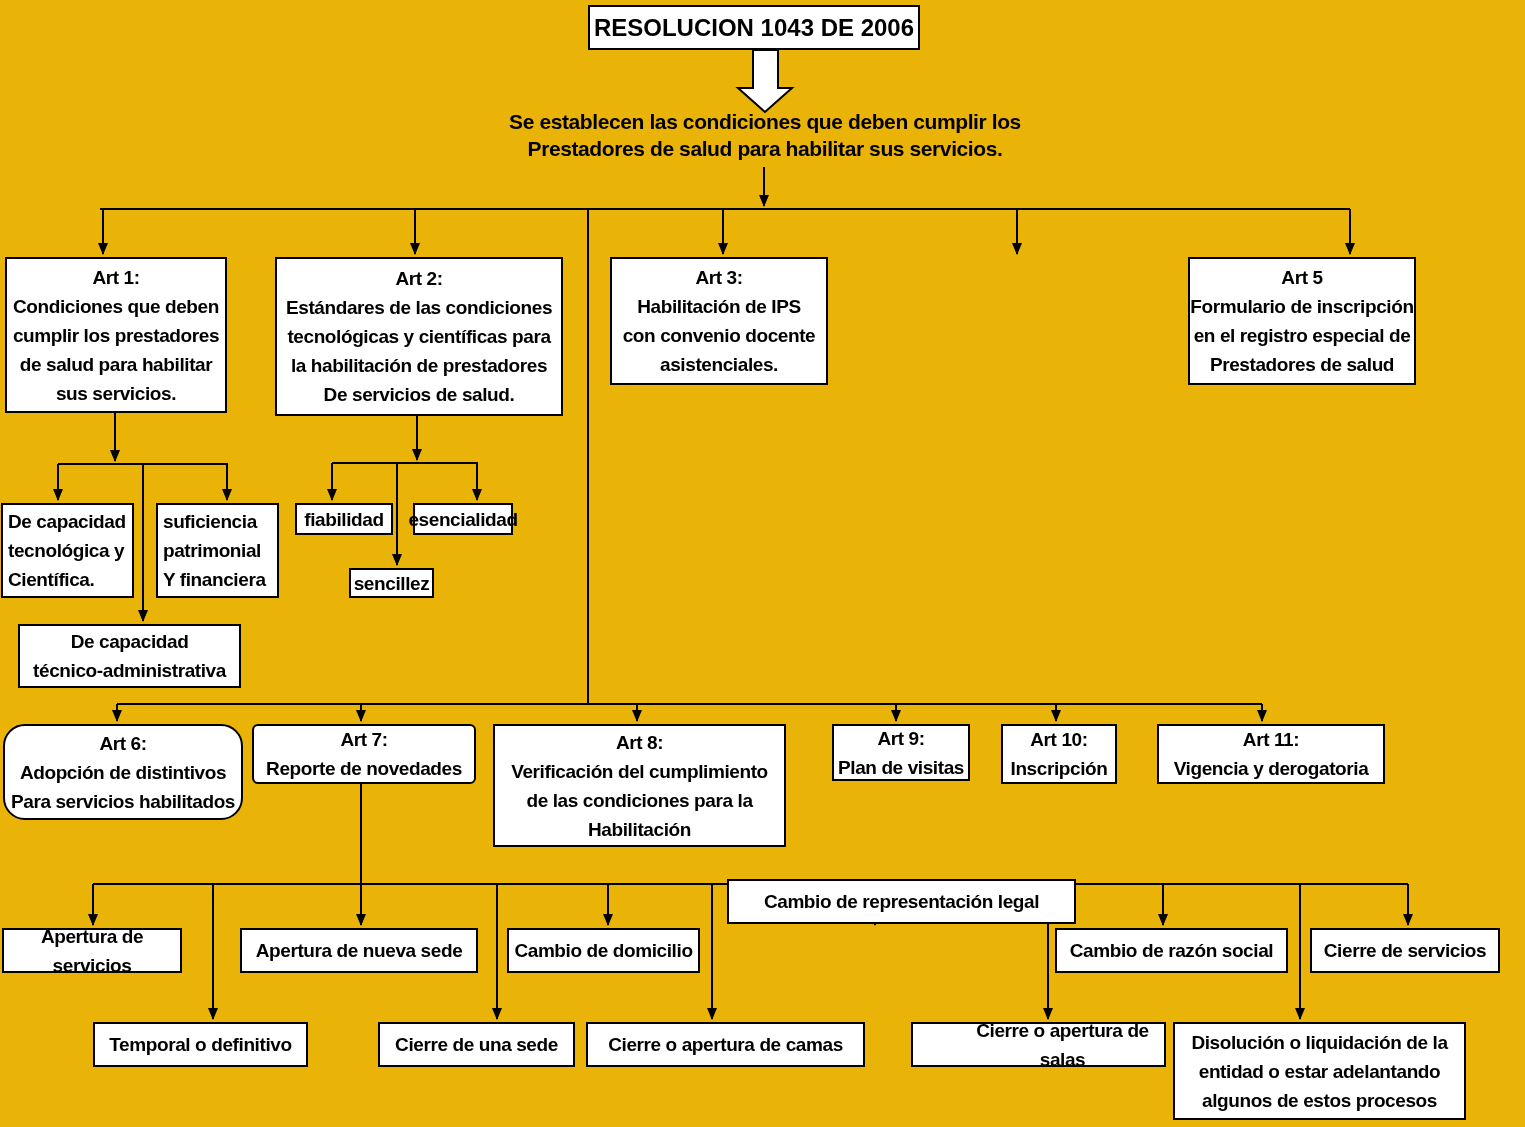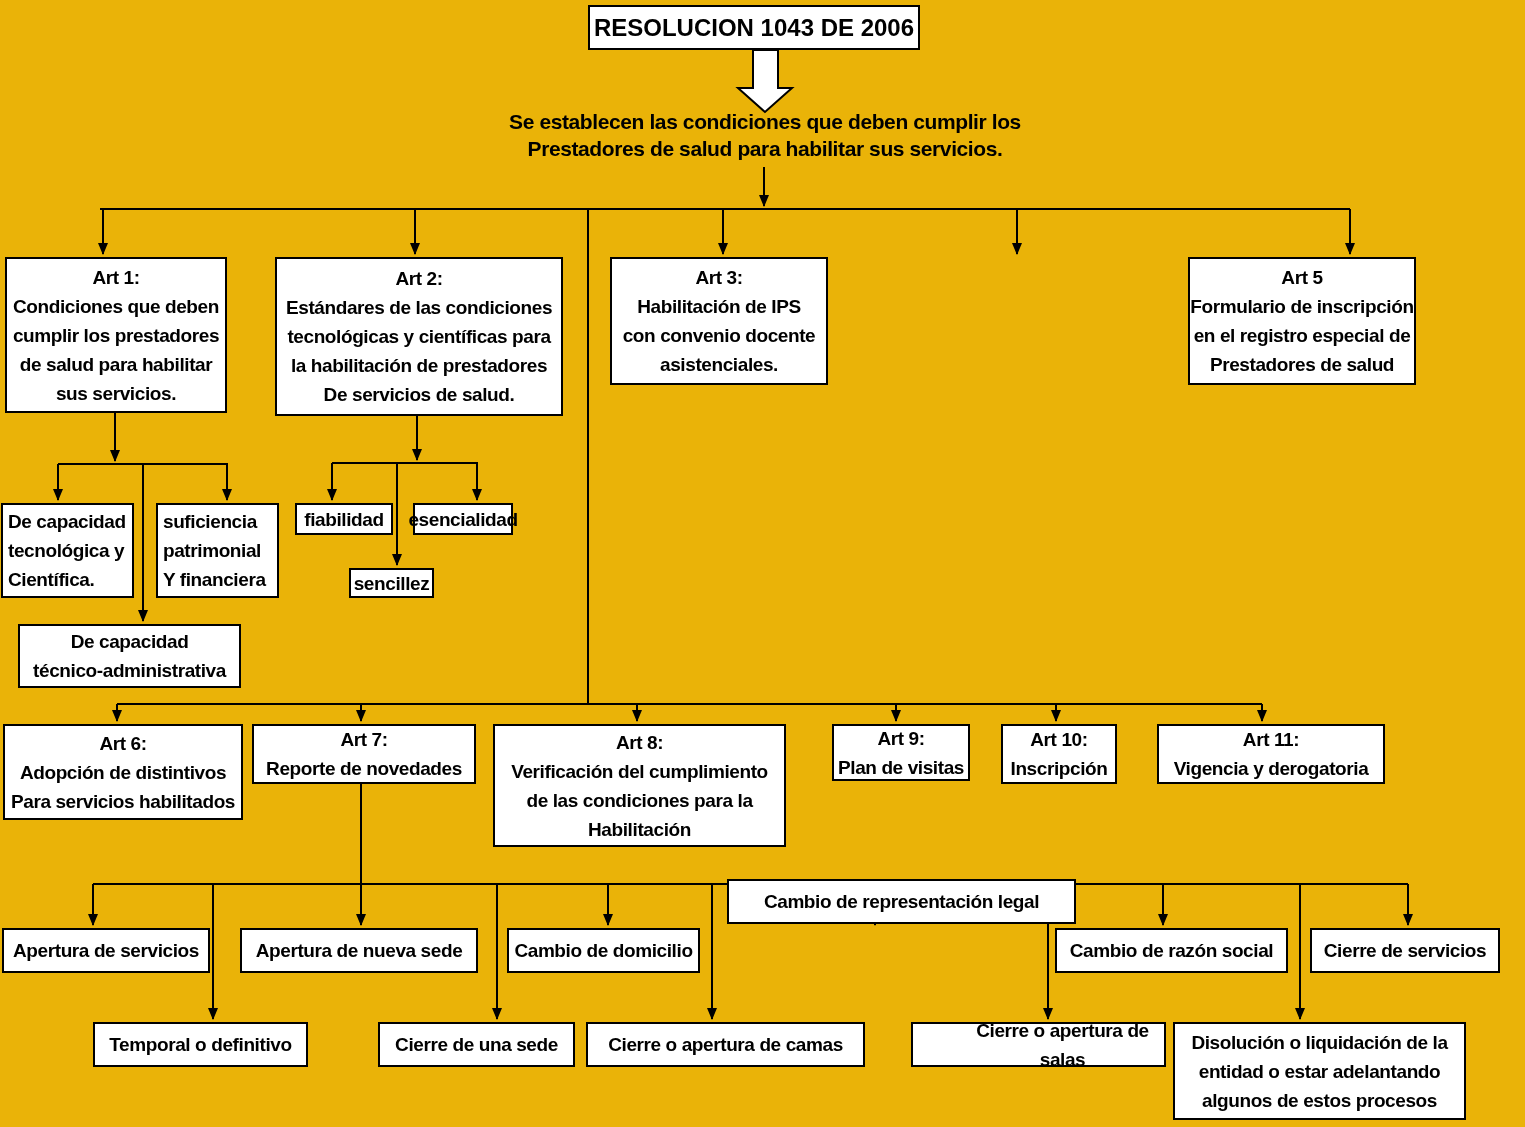--- a/index.html
+++ b/index.html
@@ -130,37 +130,37 @@
   <div class="box left" style="left:156px;top:503px;width:123px;height:95px;">suficiencia
 patrimonial
 Y financiera</div>
   <div class="box" style="left:18px;top:624px;width:223px;height:64px;">De capacidad
 técnico-administrativa</div>
 
   <div class="box" style="left:295px;top:503px;width:98px;height:32px;">fiabilidad</div>
   <div class="box" style="left:413px;top:503px;width:100px;height:32px;">esencialidad</div>
   <div class="box" style="left:349px;top:568px;width:85px;height:30px;">sencillez</div>
 
-  <div class="box" style="left:3px;top:724px;width:240px;height:96px;">Art 6:
+  <div class="box" style="left:3px;top:724px;width:240px;height:96px;border-radius:22px;">Art 6:
 Adopción de distintivos
 Para servicios habilitados</div>
-  <div class="box" style="left:252px;top:724px;width:224px;height:60px;">Art 7:
+  <div class="box" style="left:252px;top:724px;width:224px;height:60px;border-radius:6px;">Art 7:
 Reporte de novedades</div>
   <div class="box" style="left:493px;top:724px;width:293px;height:123px;">Art 8:
 Verificación del cumplimiento
 de las condiciones para la
 Habilitación</div>
   <div class="box" style="left:832px;top:724px;width:138px;height:57px;">Art 9:
 Plan de visitas</div>
   <div class="box" style="left:1001px;top:724px;width:116px;height:60px;">Art 10:
 Inscripción</div>
   <div class="box" style="left:1157px;top:724px;width:228px;height:60px;">Art 11:
 Vigencia y derogatoria</div>
 
-  <div class="box" style="left:2px;top:928px;width:208px;height:45px;">Apertura de servicios</div>
+  <div class="box" style="left:2px;top:928px;width:180px;height:45px;">Apertura de servicios</div>
   <div class="box" style="left:240px;top:928px;width:238px;height:45px;">Apertura de nueva sede</div>
   <div class="box" style="left:507px;top:928px;width:193px;height:45px;">Cambio de domicilio</div>
   <div class="box" style="left:727px;top:879px;width:349px;height:45px;">Cambio de representación legal</div>
   <div class="box" style="left:1055px;top:928px;width:233px;height:45px;">Cambio de razón social</div>
   <div class="box" style="left:1310px;top:928px;width:190px;height:45px;">Cierre de servicios</div>
 
   <div class="box" style="left:93px;top:1022px;width:215px;height:45px;">Temporal o definitivo</div>
   <div class="box" style="left:378px;top:1022px;width:197px;height:45px;">Cierre de una sede</div>
   <div class="box" style="left:586px;top:1022px;width:279px;height:45px;">Cierre o apertura de camas</div>
   <div class="box" style="left:911px;top:1022px;width:255px;height:45px;padding-left:48px;">Cierre o apertura de salas</div>

